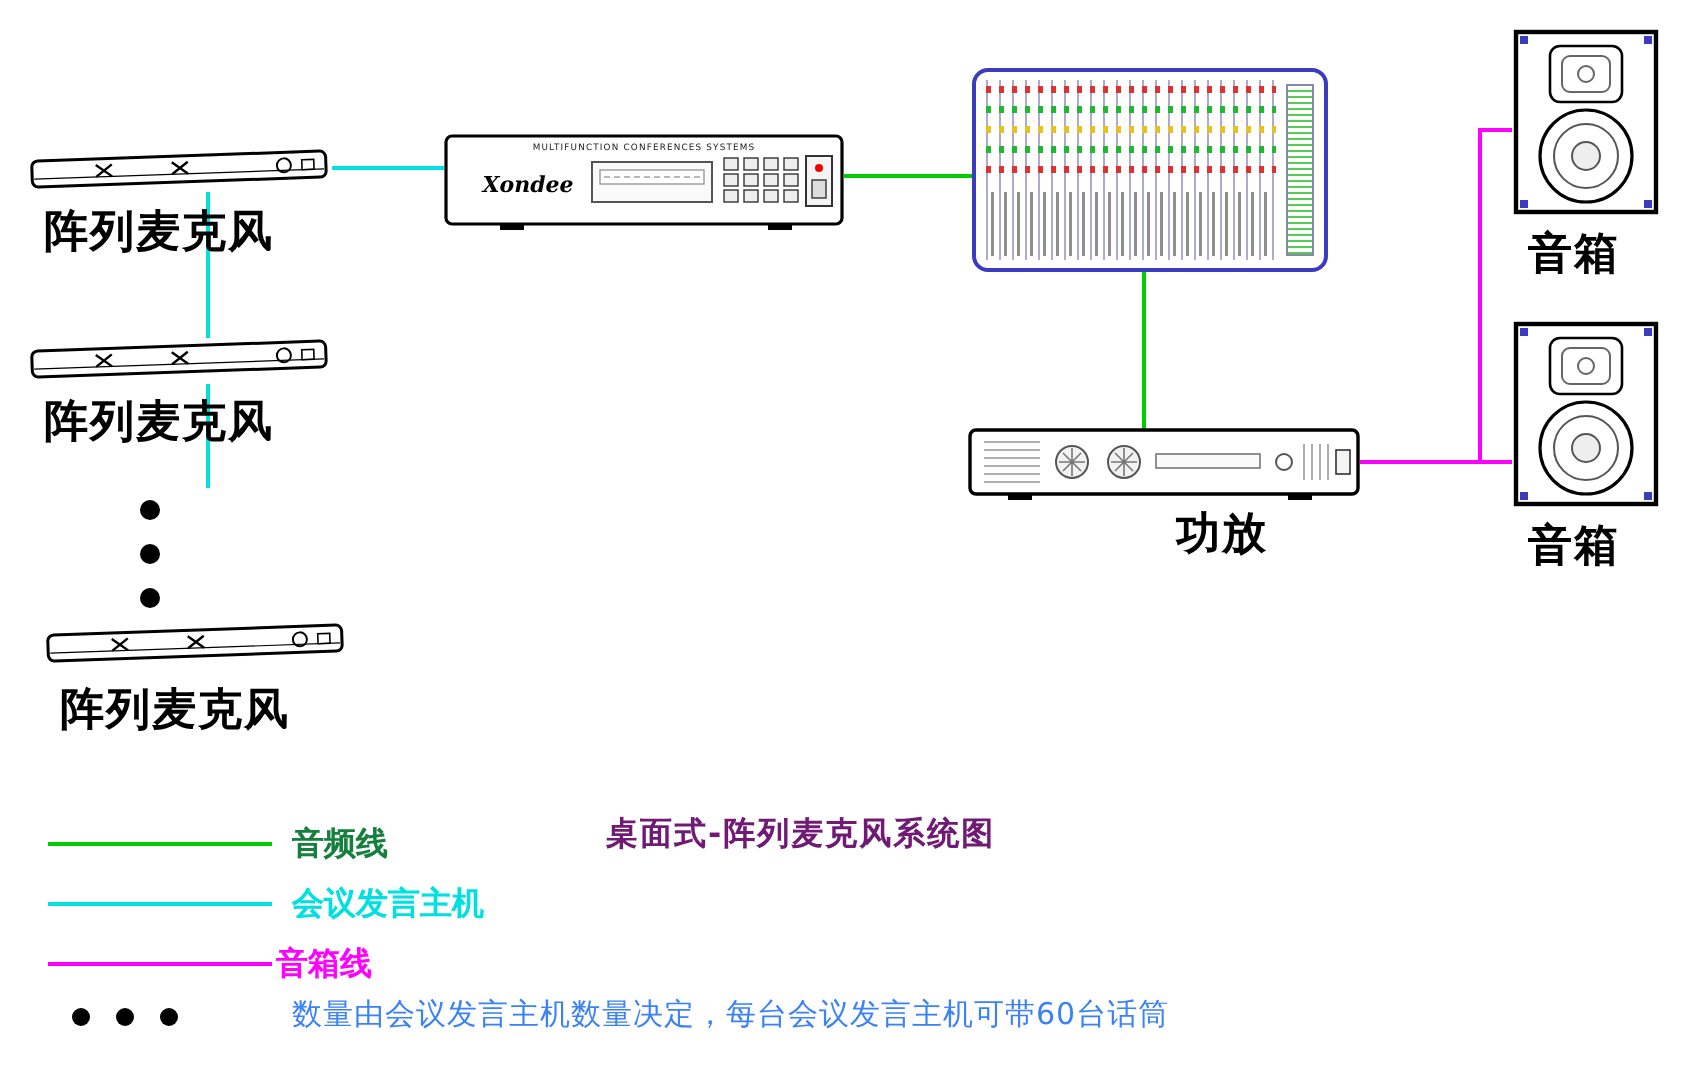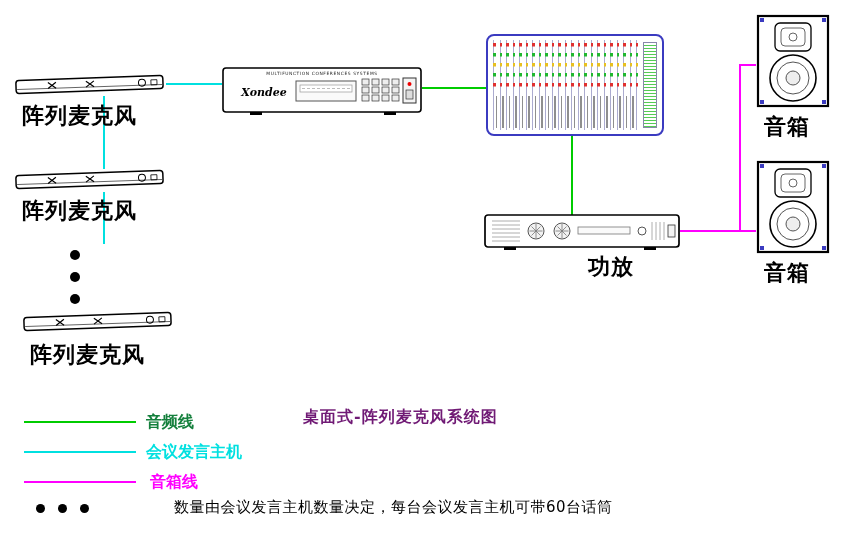--- a/index.html
+++ b/index.html
@@ -12,21 +12,21 @@
   .line.magenta{background:#ff00ff;}
   .dot{position:absolute;width:10px;height:10px;border-radius:50%;background:#000;}
   .dot.small{width:9px;height:9px;}
   .label{position:absolute;font-size:22px;font-weight:600;color:#000;letter-spacing:1px;white-space:nowrap;}
   .title{position:absolute;font-size:16px;font-weight:700;color:#701a75;letter-spacing:1px;white-space:nowrap;}
   .legend-line{position:absolute;height:2px;width:112px;}
   .legend-label{position:absolute;font-size:16px;font-weight:600;white-space:nowrap;}
   .t-green{color:#15803d;}
   .t-cyan{color:#00e0e0;}
   .t-magenta{color:#ff00ff;}
-  .note{position:absolute;font-size:15px;color:#000000;white-space:nowrap;letter-spacing:0.5px;margin-left:28px;}
+  .note{position:absolute;font-size:15px;color:#3b82f6;white-space:nowrap;letter-spacing:0.5px;}
   .mic{transform:rotate(-2deg);}
 
   
   .mixer{position:absolute;border:2px solid #3b3bc0;border-radius:8px;background:#fff;box-sizing:border-box;}
   .mixer-strips{position:absolute;left:5px;right:24px;top:4px;bottom:4px;
     background:repeating-linear-gradient(90deg, rgba(70,70,150,.45) 0 1px, transparent 1px 6.5px);}
   .mixer-rows{position:absolute;left:5px;right:24px;top:5px;height:48px;
     background-image:
       repeating-linear-gradient(90deg,#e03030 0 2.5px, transparent 2.5px 6.5px),
       repeating-linear-gradient(90deg,#20b830 0 2.5px, transparent 2.5px 6.5px),
@@ -176,20 +176,20 @@
 
   <div class="title" style="left:303px;top:407px">桌面式-阵列麦克风系统图</div>
 
   <div class="legend-line" style="left:24px;top:421px;background:#00cc00"></div>
   <div class="legend-label t-green" style="left:146px;top:412px">音频线</div>
 
   <div class="legend-line" style="left:24px;top:451px;background:#00e0e0"></div>
   <div class="legend-label t-cyan" style="left:146px;top:442px">会议发言主机</div>
 
   <div class="legend-line" style="left:24px;top:481px;background:#ff00ff"></div>
-  <div class="legend-label t-magenta" style="left:150px;top:472px">音箱线</div>
+  <div class="legend-label t-magenta" style="left:138px;top:472px">音箱线</div>
 
   <div class="dot small" style="left:36px;top:504px"></div>
   <div class="dot small" style="left:58px;top:504px"></div>
   <div class="dot small" style="left:80px;top:504px"></div>
   <div class="note" style="left:146px;top:498px">数量由会议发言主机数量决定，每台会议发言主机可带60台话筒</div>
 
 </div>
 
 </body></html>

